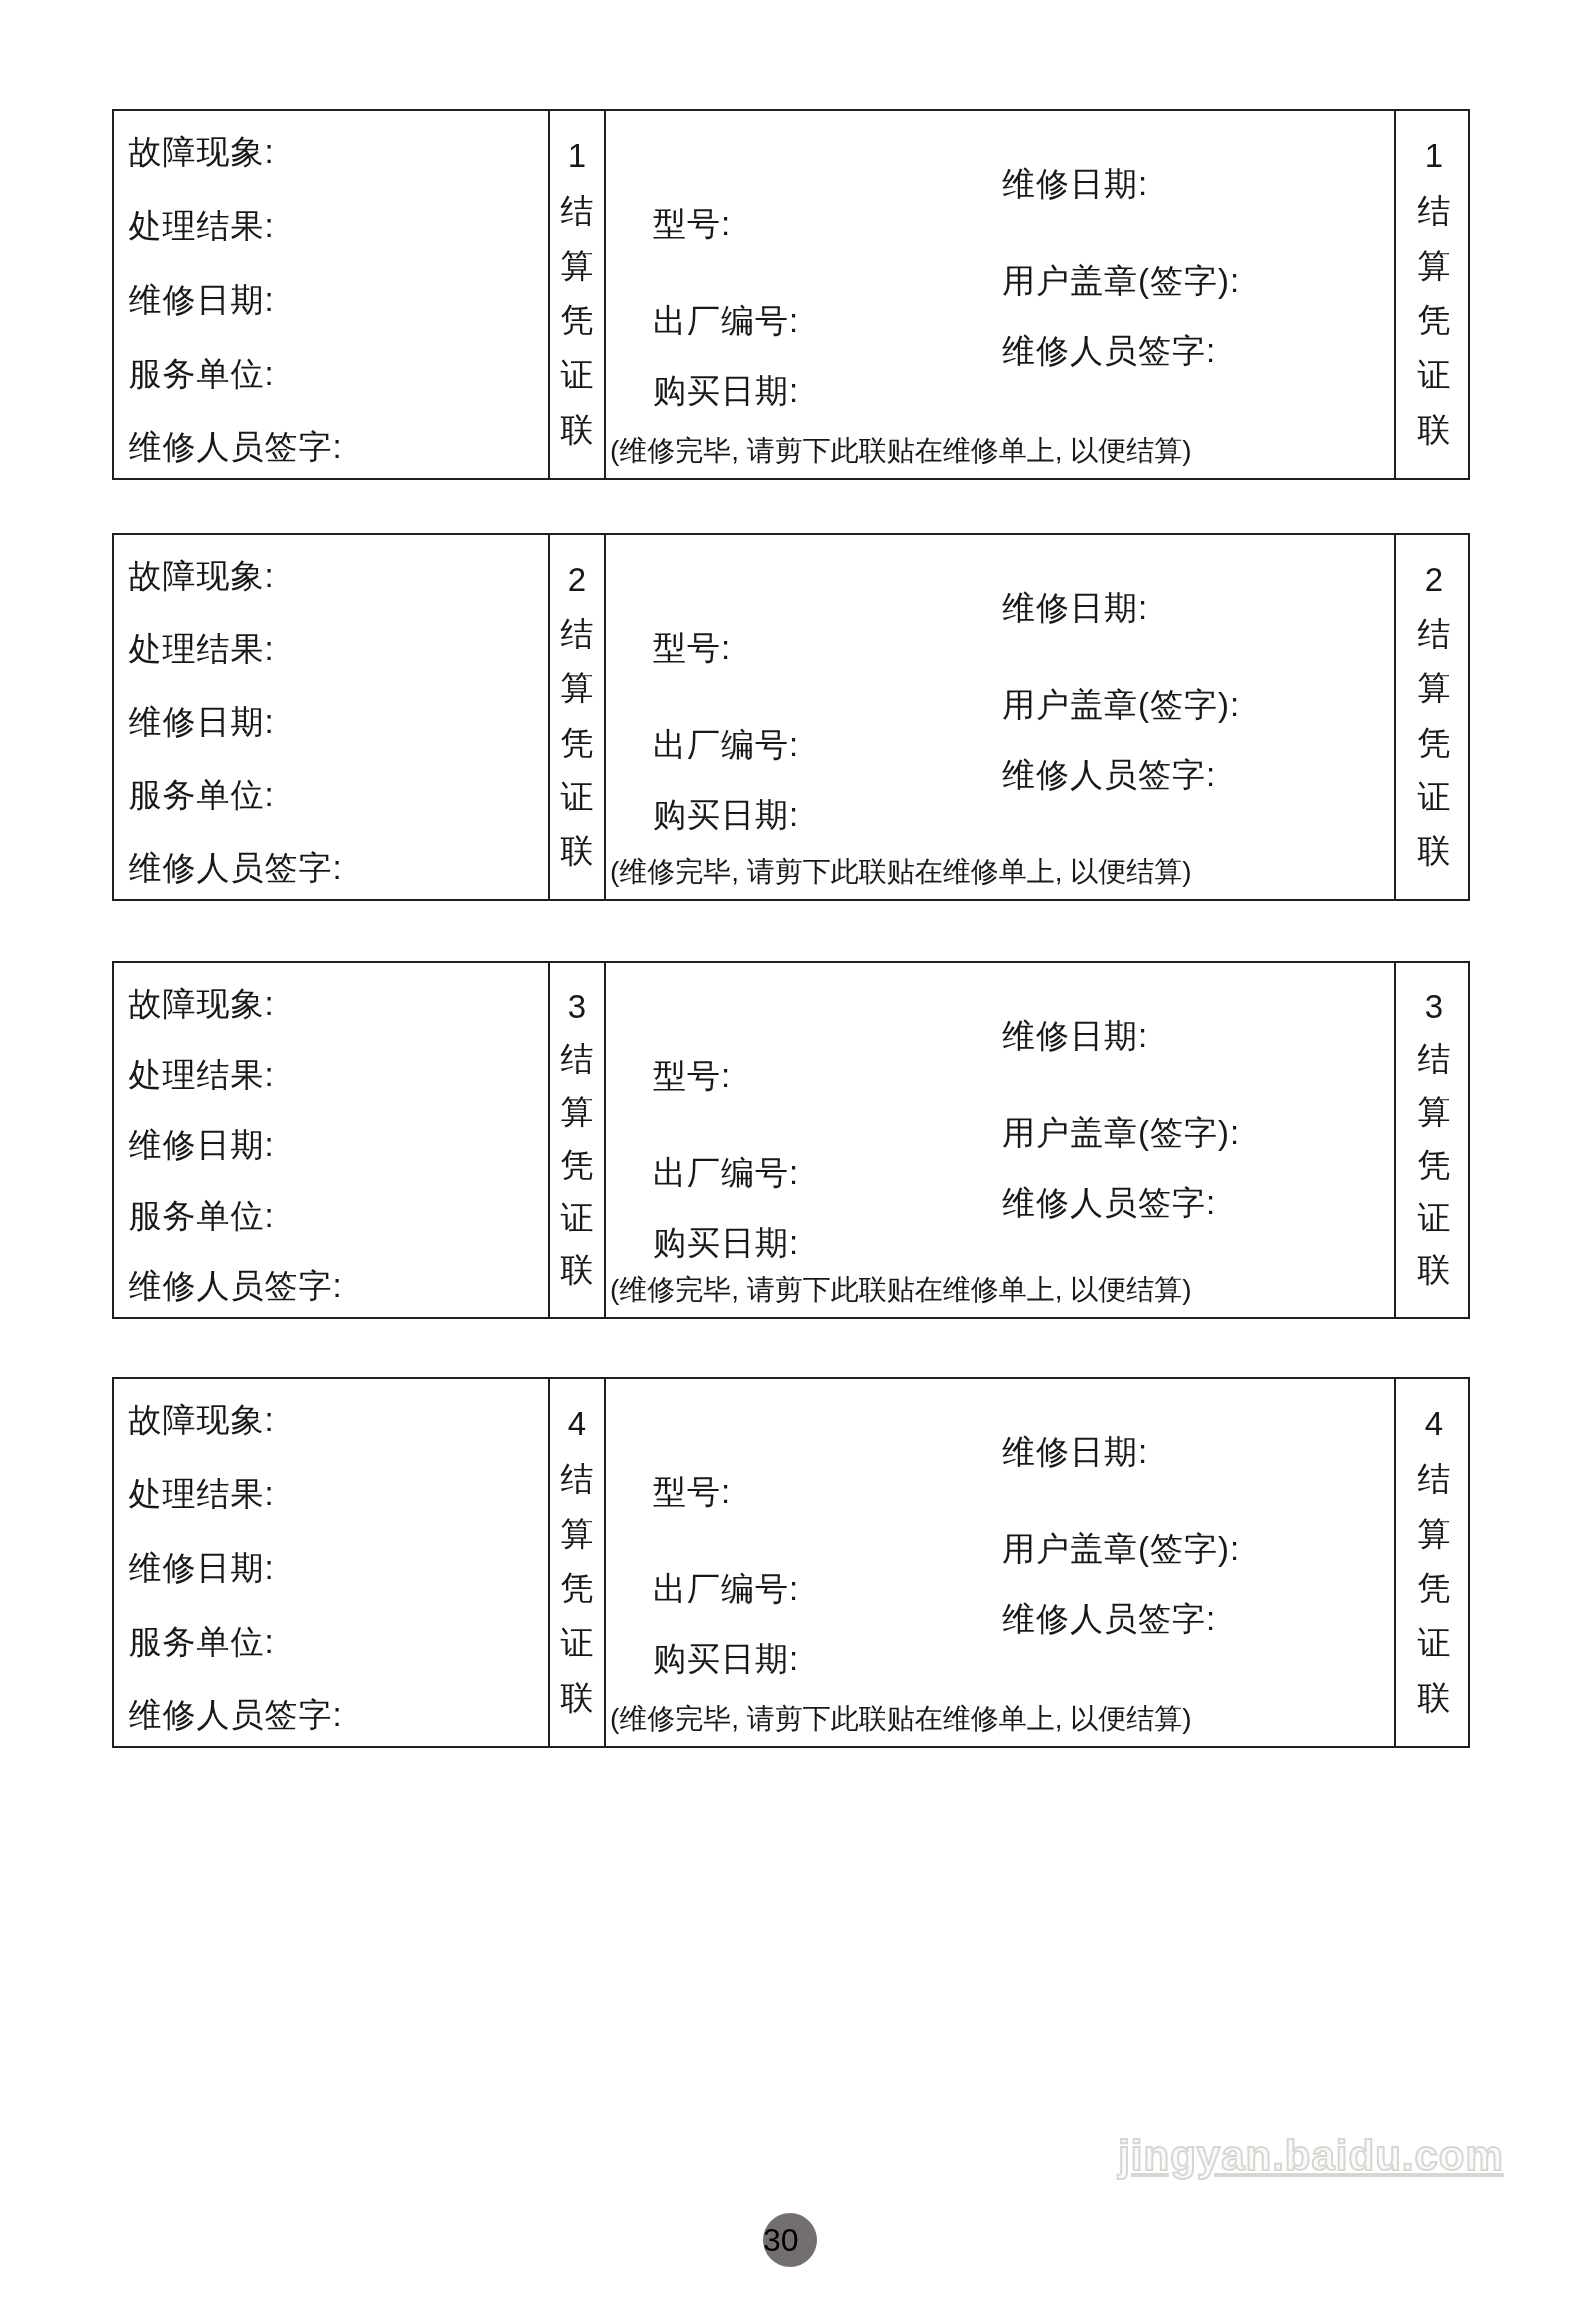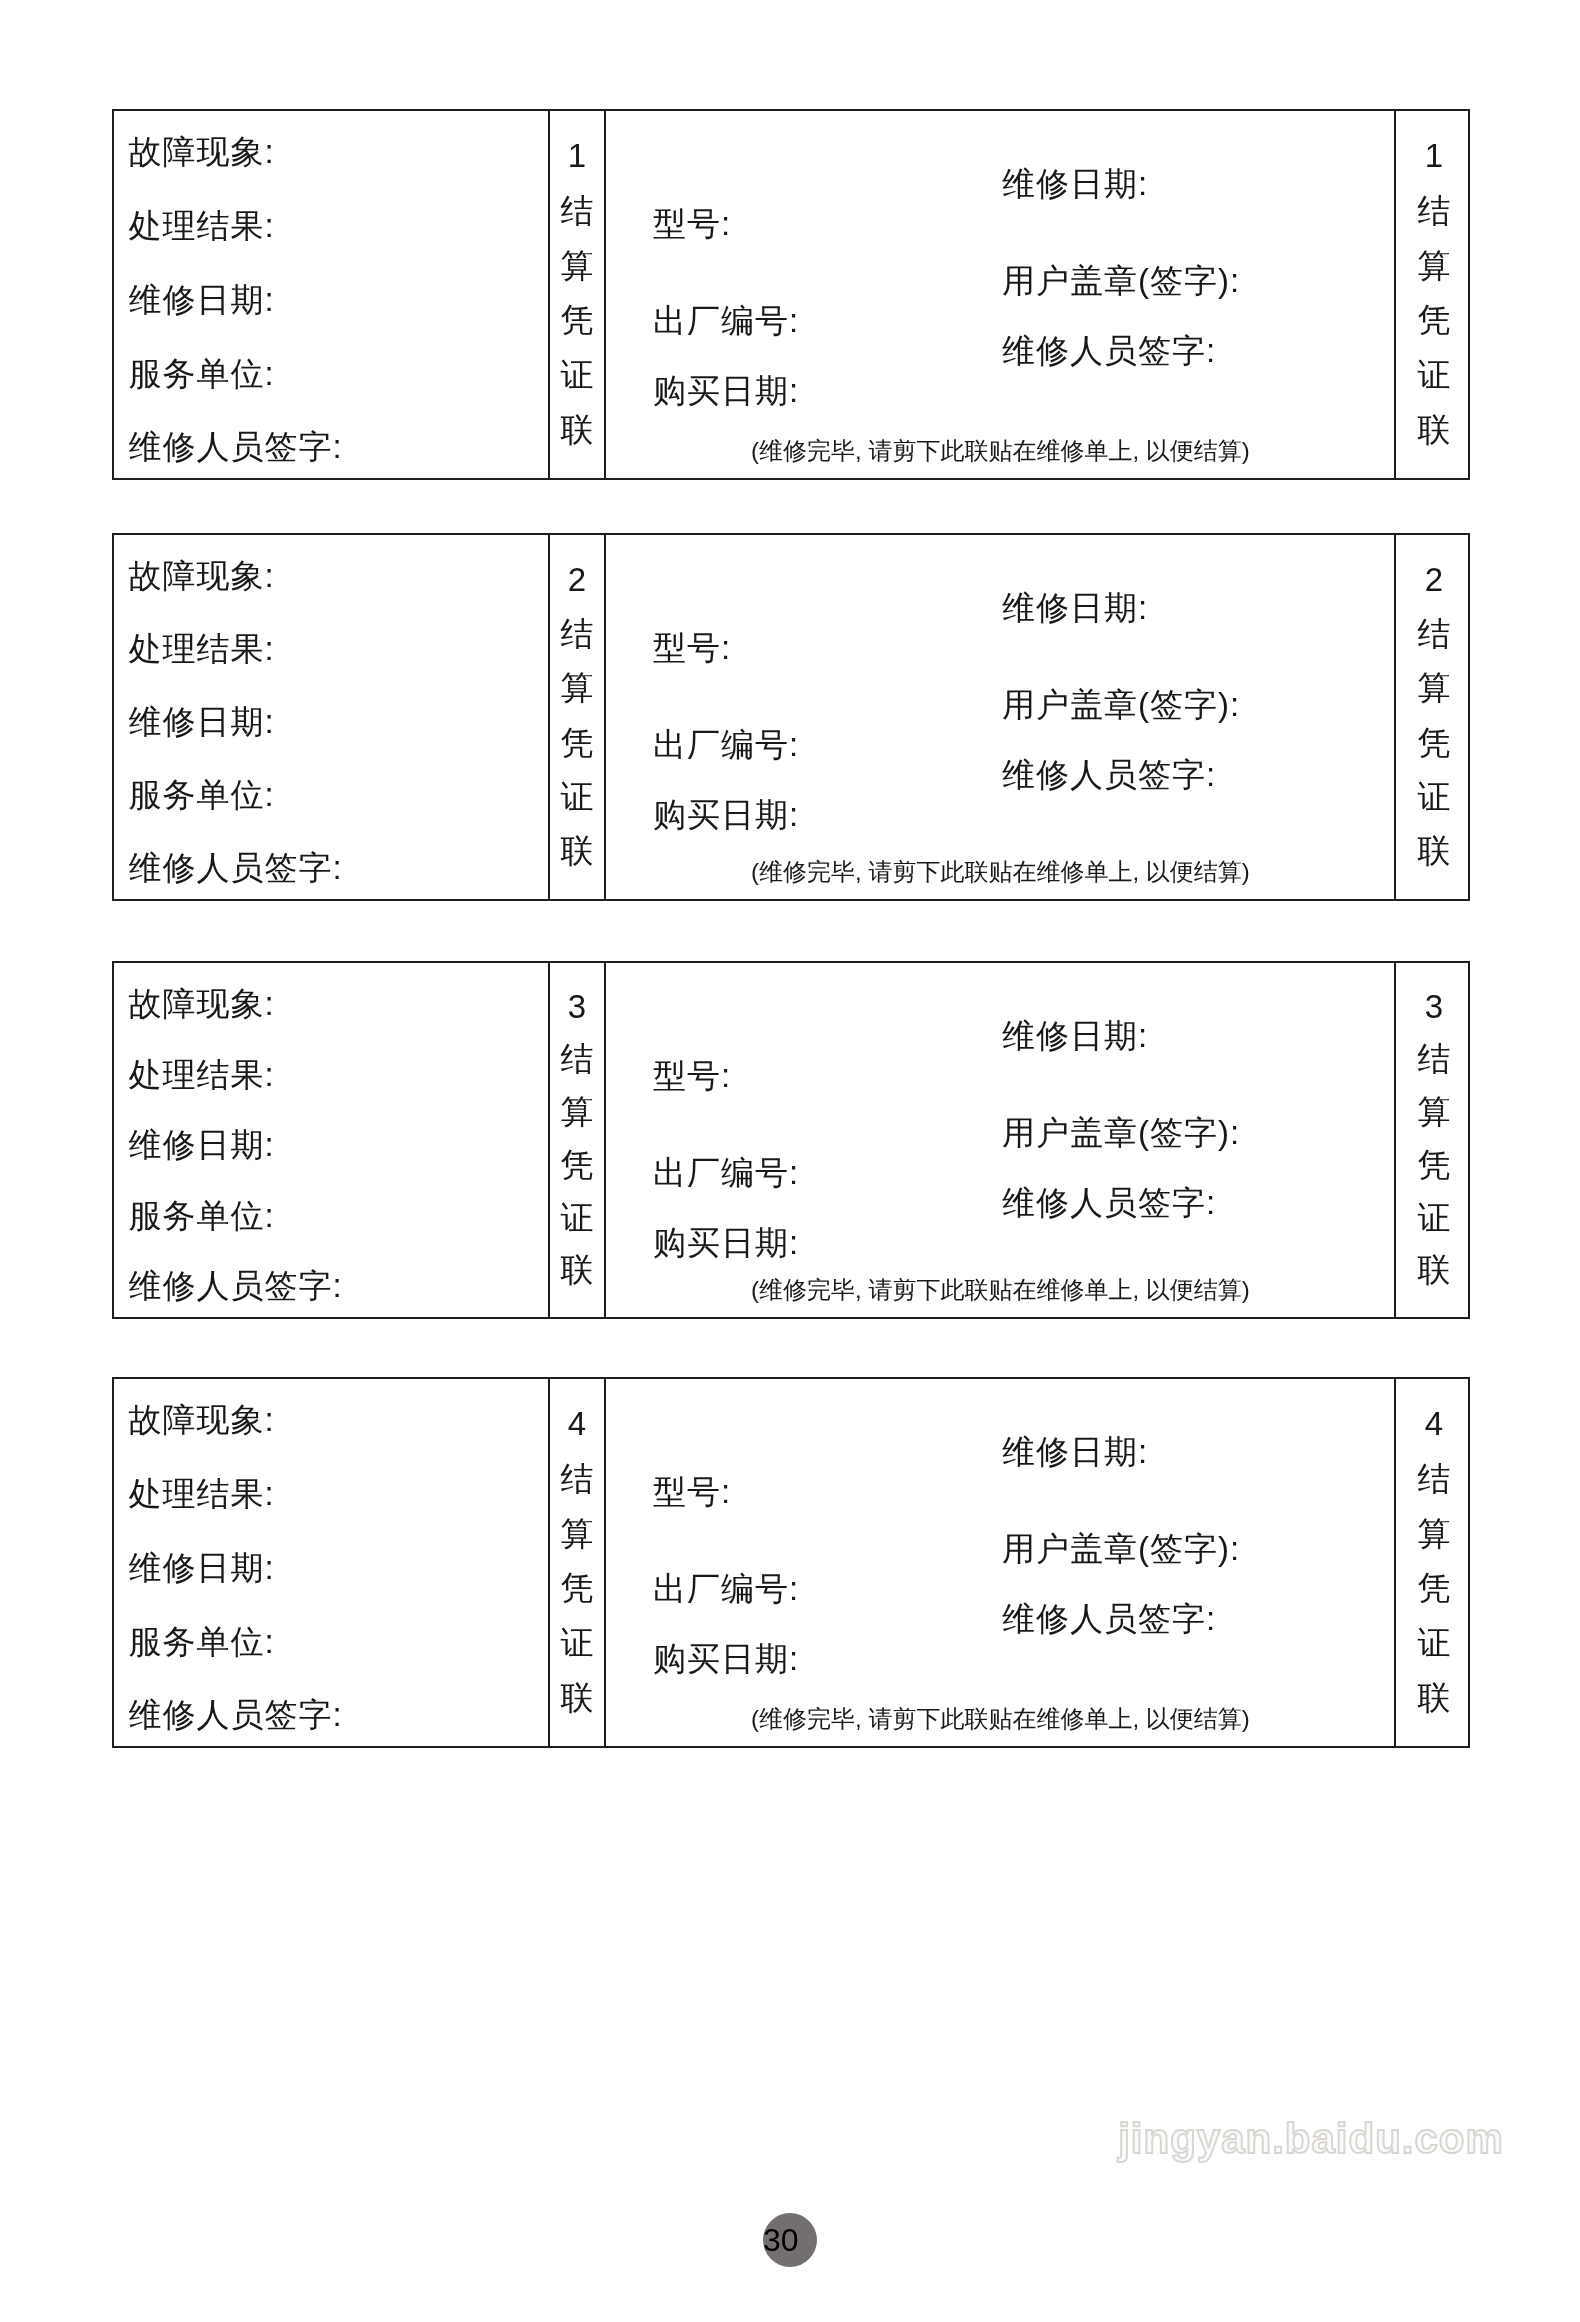--- a/index.html
+++ b/index.html
@@ -32,38 +32,38 @@
   }
   .tab-mid { border-right:2px solid #1f1f1f; }
   .main { position:relative; border-right:2px solid #1f1f1f; font-size:33px; line-height:35px; letter-spacing:1px; }
   .rrow { position:absolute; left:47px; right:9.8px; display:flex; }
   .rrow .c1 { width:349px; flex:0 0 349px;margin-top:40px; }
   .rr0 { top:55px; }
   .rr1 { top:152px; }
   .rr2 { top:222px; }
   .note {
     position:absolute; left:3.9px; right:3px; bottom:9.8px;
-    text-align:center; font-size:24px; white-space:nowrap; letter-spacing:0;
+    font-size:28px; white-space:nowrap; letter-spacing:0;
   }
   
   .page-badge {
     position:absolute; left:763px; top:2213px; width:54px; height:54px;
     border-radius:50%; background:#736f6e; color:#000000;
     display:flex; align-items:center; justify-content:flex-start;
     font-size:32px;
   }
   .watermark {
     position:absolute; left:1118px; top:2114px; width:386px;
     color:#fbfafa; -webkit-text-stroke:2px #d9d6d2;
   }
   .wm-main { display:flex; align-items:flex-end; justify-content:center; }
   .wm-bai { font-size:74px; font-weight:bold; letter-spacing:2px; line-height:74px; }
   .wm-paw { margin:0 0 -3.9px -3.9px; }
   .wm-cn  { font-size:66px; font-weight:bold; line-height:70px; margin-left:3.9px; }
-  .wm-url { font-size:42px; font-weight:bold; text-align:center; margin-top:1px; letter-spacing:1px; }
+  .wm-url { font-size:42px; font-weight:bold; text-align:center; margin-top:18px; letter-spacing:1px;text-decoration:underline; }
 </style>
 </head>
 <body>
 
 <div class="sheet">
 
   <section class="block b0">
     <div class="stub">
       <span>故障现象:</span>
       <span>处理结果:</span>

